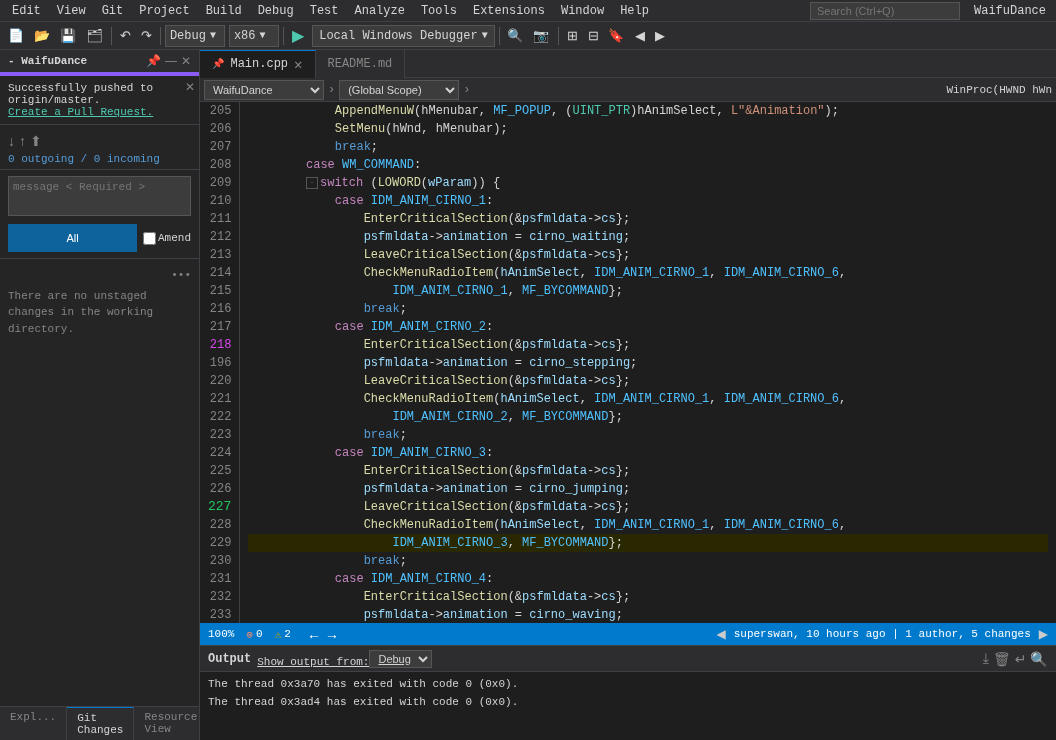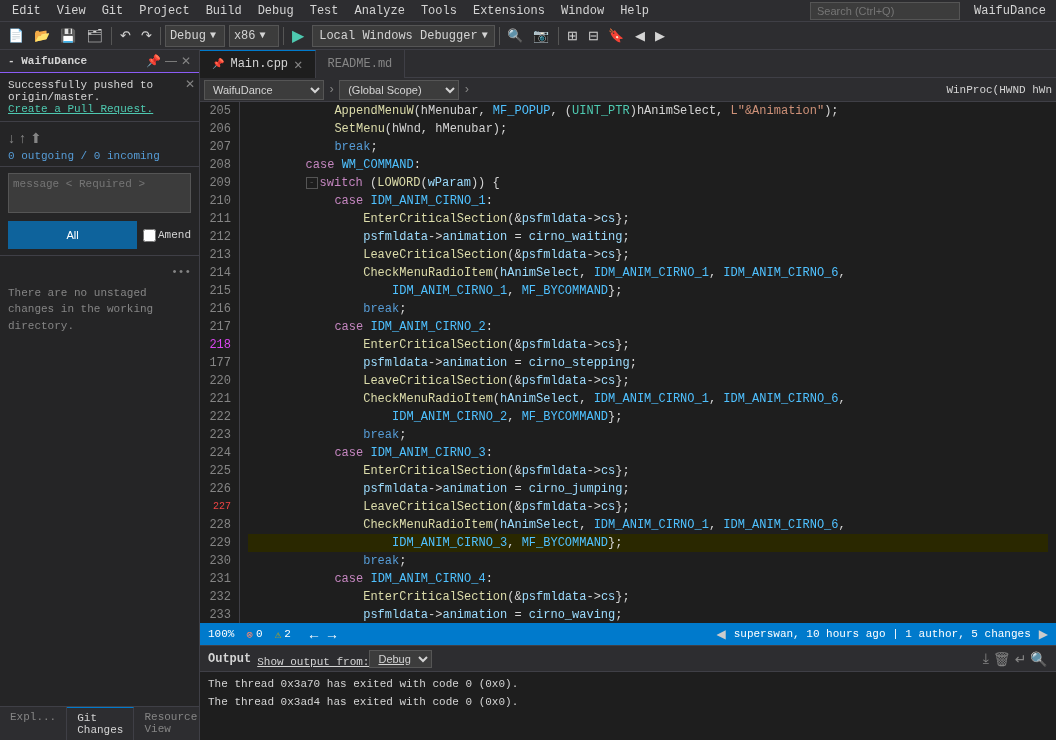--- a/index.html
+++ b/index.html
@@ -124,21 +124,21 @@
       border-right: 1px solid #3f3f46;
       display: flex;
       flex-direction: column;
     }
     .left-panel-header {
       display: flex;
       align-items: center;
       justify-content: space-between;
       padding: 4px 8px;
       background: #2d2d30;
-      border-bottom: 1px solid #8b5cf6;
+      border-bottom: 4px solid #8b5cf6;
       font-size: 12px;
       color: #d4d4d4;
     }
     .left-panel-title {
       font-weight: bold;
       font-size: 11px;
     }
     .panel-controls {
       display: flex;
       gap: 4px;
@@ -619,29 +619,29 @@
           <div style="line-height: 18px; color: rgb(133, 133, 133); font-size: 12px;">209</div>
           <div style="line-height: 18px; color: rgb(133, 133, 133); font-size: 12px;">210</div>
           <div style="line-height: 18px; color: rgb(133, 133, 133); font-size: 12px;">211</div>
           <div style="line-height: 18px; color: rgb(133, 133, 133); font-size: 12px;">212</div>
           <div style="line-height: 18px; color: rgb(133, 133, 133); font-size: 12px;">213</div>
           <div style="line-height: 18px; color: rgb(133, 133, 133); font-size: 12px;">214</div>
           <div style="line-height: 18px; color: rgb(133, 133, 133); font-size: 12px;">215</div>
           <div style="line-height: 18px; color: rgb(133, 133, 133); font-size: 12px;">216</div>
           <div style="line-height: 18px; color: rgb(133, 133, 133); font-size: 12px;">217</div>
           <div style="line-height: 18px; color: #d946ef; font-size: 12px;">218</div>
-          <div style="line-height: 18px; color: rgb(133, 133, 133); font-size: 12px;">177</div>
+          <div style="line-height: 18px; color: rgb(133, 133, 133); font-size: 12px;">196</div>
           <div style="line-height: 18px; color: rgb(133, 133, 133); font-size: 12px;">220</div>
           <div style="line-height: 18px; color: rgb(133, 133, 133); font-size: 12px;">221</div>
           <div style="line-height: 18px; color: rgb(133, 133, 133); font-size: 12px;">222</div>
           <div style="line-height: 18px; color: rgb(133, 133, 133); font-size: 12px;">223</div>
           <div style="line-height: 18px; color: rgb(133, 133, 133); font-size: 12px;">224</div>
           <div style="line-height: 18px; color: rgb(133, 133, 133); font-size: 12px;">225</div>
           <div style="line-height: 18px; color: rgb(133, 133, 133); font-size: 12px;">226</div>
-          <div style="line-height: 18px; color: #ef4444; font-size: 10px;">227</div>
+          <div style="line-height: 18px; color: #22c55e; font-size: 13px;">227</div>
           <div style="line-height: 18px; color: rgb(133, 133, 133); font-size: 12px;">228</div>
           <div style="line-height: 18px; color: rgb(133, 133, 133); font-size: 12px;">229</div>
           <div style="line-height: 18px; color: rgb(133, 133, 133); font-size: 12px;">230</div>
           <div style="line-height: 18px; color: rgb(133, 133, 133); font-size: 12px;">231</div>
           <div style="line-height: 18px; color: rgb(133, 133, 133); font-size: 12px;">232</div>
           <div style="line-height: 18px; color: rgb(133, 133, 133); font-size: 12px;">233</div>
         </div>
       <div class="code-content" id="code-content-container">
           <div class="code-line"><span style="color: rgb(212, 212, 212);">            </span><span style="color: rgb(220, 220, 170);">AppendMenuW</span><span style="color: rgb(212, 212, 212);">(hMenubar, </span><span style="color: rgb(79, 193, 255);">MF_POPUP</span><span style="color: rgb(212, 212, 212);">, (</span><span style="color: rgb(78, 201, 176);">UINT_PTR</span><span style="color: rgb(212, 212, 212);">)hAnimSelect, </span><span style="color: rgb(206, 145, 120);">L"&amp;Animation"</span><span style="color: rgb(212, 212, 212);">); </span></div>
           <div class="code-line"><span style="color: rgb(212, 212, 212);">            </span><span style="color: rgb(220, 220, 170);">SetMenu</span><span style="color: rgb(212, 212, 212);">(hWnd, hMenubar);</span></div>

